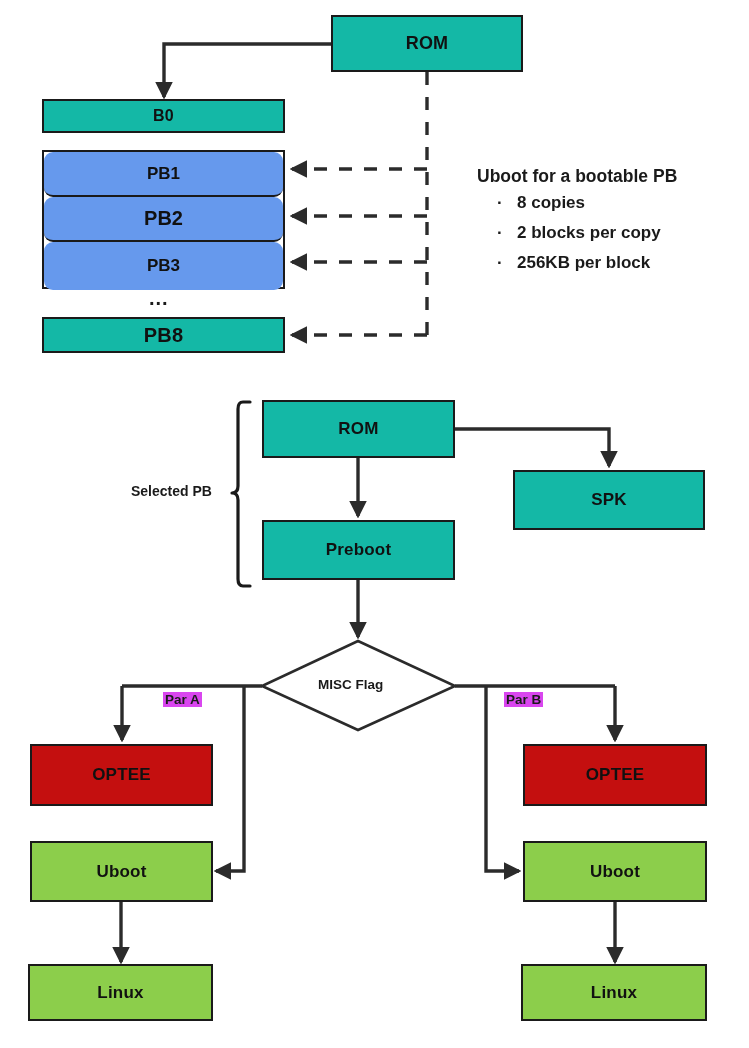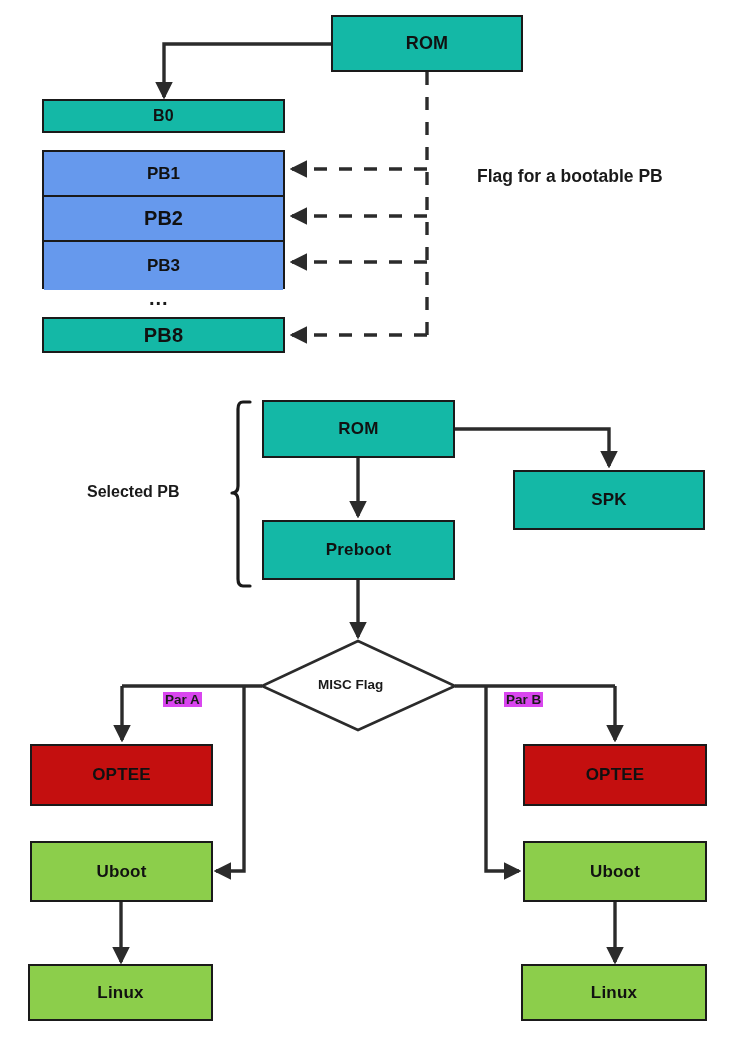--- a/index.html
+++ b/index.html
@@ -48,20 +48,21 @@
   }
   .pb-stack .pb-row {
     box-sizing: border-box;
     background: #6699ED;
     display: flex;
     align-items: center;
     justify-content: center;
     font-weight: bold;
     color: #111111;
     border-bottom: 2.5px solid #1a1a1a;
+    border-radius: 9px;
   }
   .pb-stack .pb-row:last-child { border-bottom: none; }
   .note-title {
     position: absolute;
     font-size: 17.5px;
     font-weight: bold;
     color: #1a1a1a;
     white-space: nowrap;
   }
   .note-list {
@@ -100,24 +101,25 @@
   }
   .ellipsis {
     position: absolute;
     font-size: 20px;
     font-weight: bold;
     color: #1a1a1a;
     letter-spacing: 1px;
   }
   .brace-label {
     position: absolute;
-    font-size: 16px;
-    font-weight: bold;
-    color: #1a1a1a;
-    white-space: nowrap;
+    font-size: 14px;
+    font-weight: bold;
+    color: #1a1a1a;
+    white-space: nowrap;
+    margin-left: 44px;
   }
 </style>
 </head>
 <body>
 
 <div id="canvas">
 
   <svg id="edges" viewBox="0 0 749 1048" width="749" height="1048">
     <defs>
       <marker id="arrow" viewBox="0 0 10 10" refX="8.6" refY="5" markerWidth="5.2" markerHeight="5.2" orient="auto-start-reverse">
@@ -190,22 +192,33 @@
       <span>PB3</span>
     </div>
   </div>
 
   <div class="ellipsis" style="left:149px; top:287px;">...</div>
 
   <div class="node blue" style="left:42px; top:317px; width:243px; height:36px; font-size:20px;">
     <span>PB8</span>
   </div>
 
-  <div class="note-title" style="left:477px; top:166px;">Flag for a bootable PB</div>
-
+  <div class="note-title" style="left:477px; top:166px;">Uboot for a bootable PB</div>
+
+  <ul class="note-list" style="left:497px; top:188px;">
+    <li>
+      <span class="dot">·</span><span>8 copies</span>
+    </li>
+    <li>
+      <span class="dot">·</span><span>2 blocks per copy</span>
+    </li>
+    <li>
+      <span class="dot">·</span><span>256KB per block</span>
+    </li>
+  </ul>
 
   <div class="brace-label" style="left:87px; top:483px;">Selected PB</div>
 
   <div class="node blue" style="left:262px; top:400px; width:193px; height:58px; font-size:17px;">
     <span>ROM</span>
   </div>
 
   <div class="node blue" style="left:262px; top:520px; width:193px; height:60px; font-size:17px;">
     <span>Preboot</span>
   </div>

